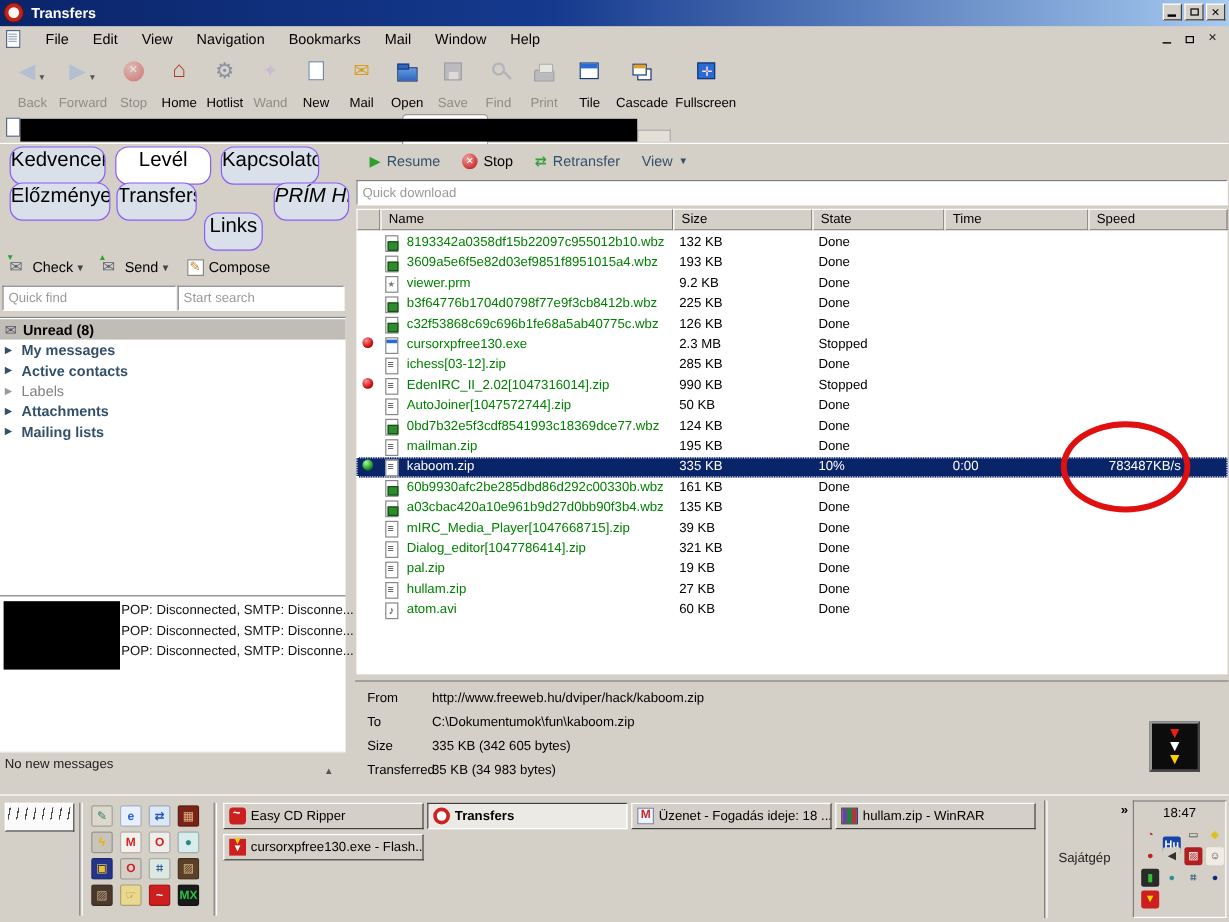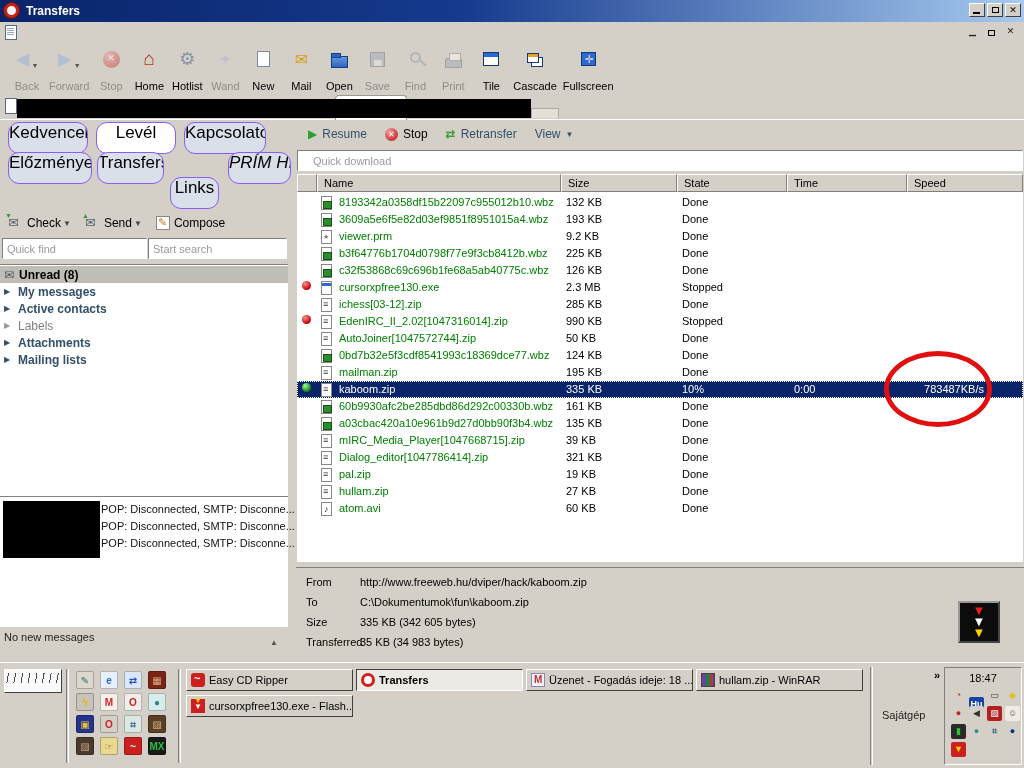--- a/index.html
+++ b/index.html
@@ -111,21 +111,21 @@
   .trbar { position:absolute; left:0; top:0; width:728px; height:28px; display:flex; align-items:center;
     gap:5px; padding-left:12px; font-size:12px; color:#33506b; }
   .trgap { width:8px; }
   .rs-ic { color:#2ca02c; font-size:12px; }
   .st-ic { display:inline-block; width:13px; height:13px; border-radius:50%; background:radial-gradient(circle at 35% 30%,#f0a0a0,#cc3434 70%);
     color:#fff; font-size:8px; font-weight:bold; text-align:center; line-height:13px; }
   .st-lbl { color:#000; }
   .rt-ic { color:#3aa03a; font-size:12px; font-weight:bold; }
   .vw-caret { font-size:8px; color:#33506b; }
   .qdl { position:absolute; left:1px; top:30px; width:726px; height:21px; background:#fff;
-    border:1px solid; border-color:#808080 #fff #fff #808080; font-size:11px; color:#000; padding:0 15px; font-family:inherit; }
+    border:1px solid; border-color:#808080 #fff #fff #808080; font-size:11px; color:#000; padding:0 4px; font-family:inherit; }
   .qdl::placeholder { color:#9a9a9a; opacity:1; }
   .thead { position:absolute; left:1px; top:54px; width:726px; height:18px; }
   .hcell { position:absolute; top:0; height:18px; background:#d4d0c8; border:1px solid; border-color:#fff #808080 #808080 #fff;
     font-size:11px; color:#000; padding:2px 0 0 6px; overflow:hidden; }
   .listbg { position:absolute; left:1px; top:72px; width:726px; height:370px; background:#fff; }
   .lrow { position:absolute; left:0; width:726px; height:17px; font-size:11px; color:#000; }
   .lrow span { position:absolute; top:2px; white-space:nowrap; }
   .c-name { left:42px; color:#008000; }
   .c-size { left:269px; } .c-state { left:385px; } .c-time { left:497px; } .c-speed { left:600px; width:114px; text-align:center; }
   .ficon { position:absolute; left:24px; top:1px; width:11px; height:14px; background:#fff; border:1px solid #888; }
@@ -196,20 +196,21 @@
         </span>
       <span class="capbtn">
           <span class="g-res"></span>
         </span>
       <span class="capbtn">✕</span>
     </span>
   </div>
 
   <div class="menubar">
     <span class="doc-ic"></span>
+    <span id="menus"><span class="menu-item">File</span><span class="menu-item">Edit</span><span class="menu-item">View</span><span class="menu-item">Navigation</span><span class="menu-item">Bookmarks</span><span class="menu-item">Mail</span><span class="menu-item">Window</span><span class="menu-item">Help</span></span>
     <span class="mdibtns">
       <span class="mdibtn">▁</span>
       <span class="mdibtn">
           <span class="g-res" style="left:4px;top:4px;"></span>
         </span>
       <span class="mdibtn">✕</span>
     </span>
   </div>
 
   <div class="toolbar" id="toolbar"><div class="tbtn disabled"><div class="icorow">

